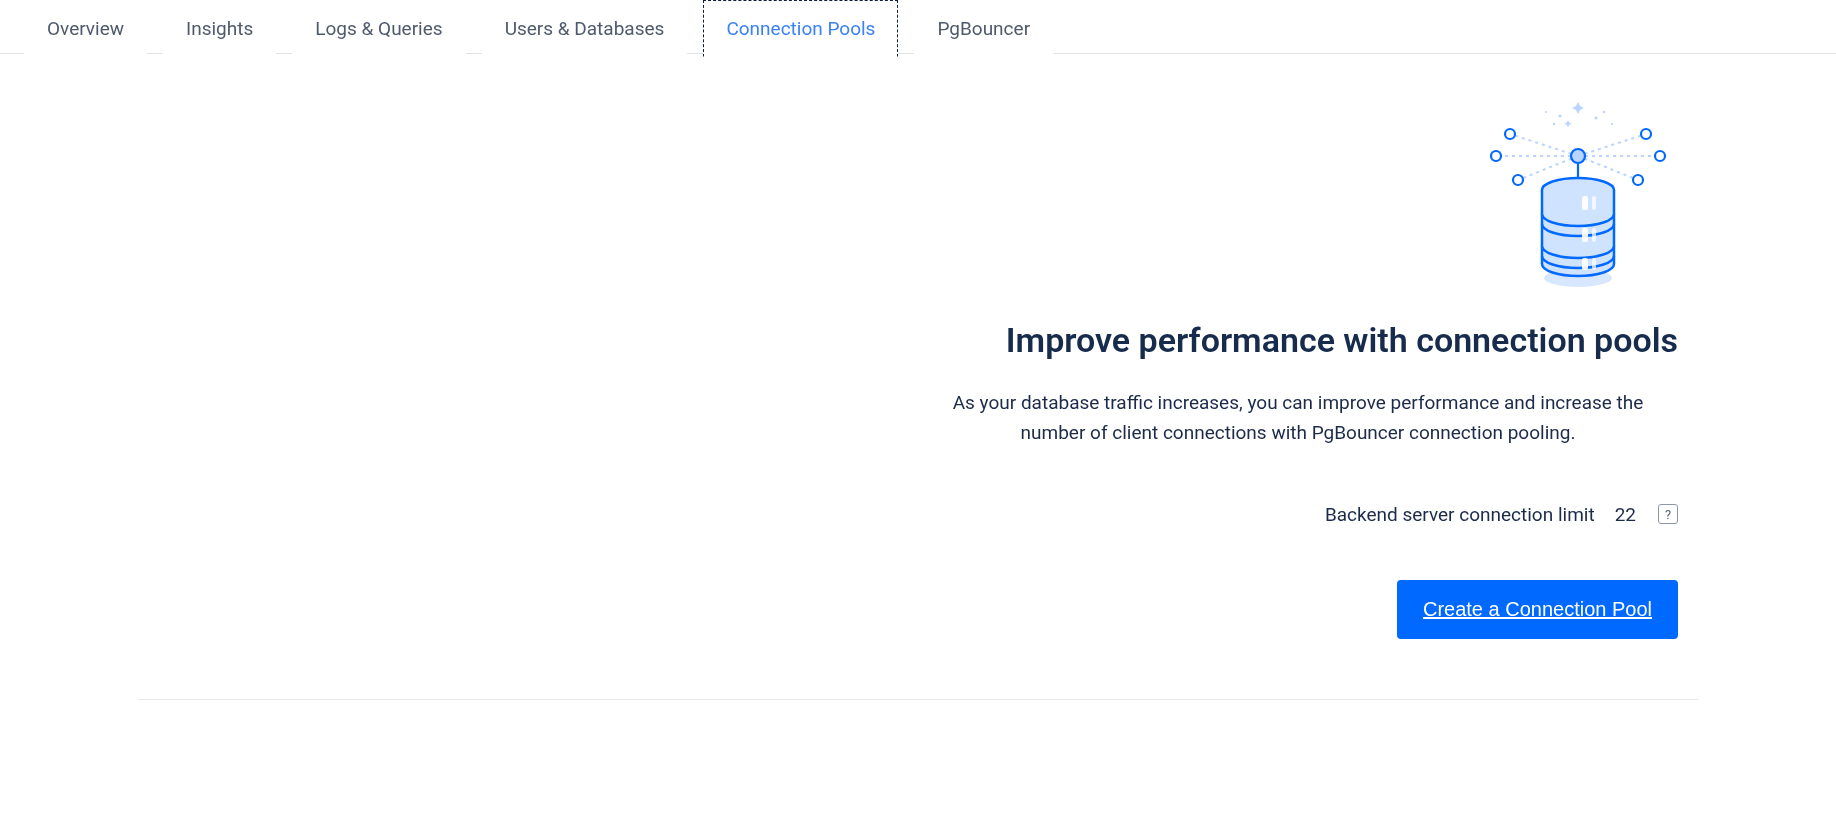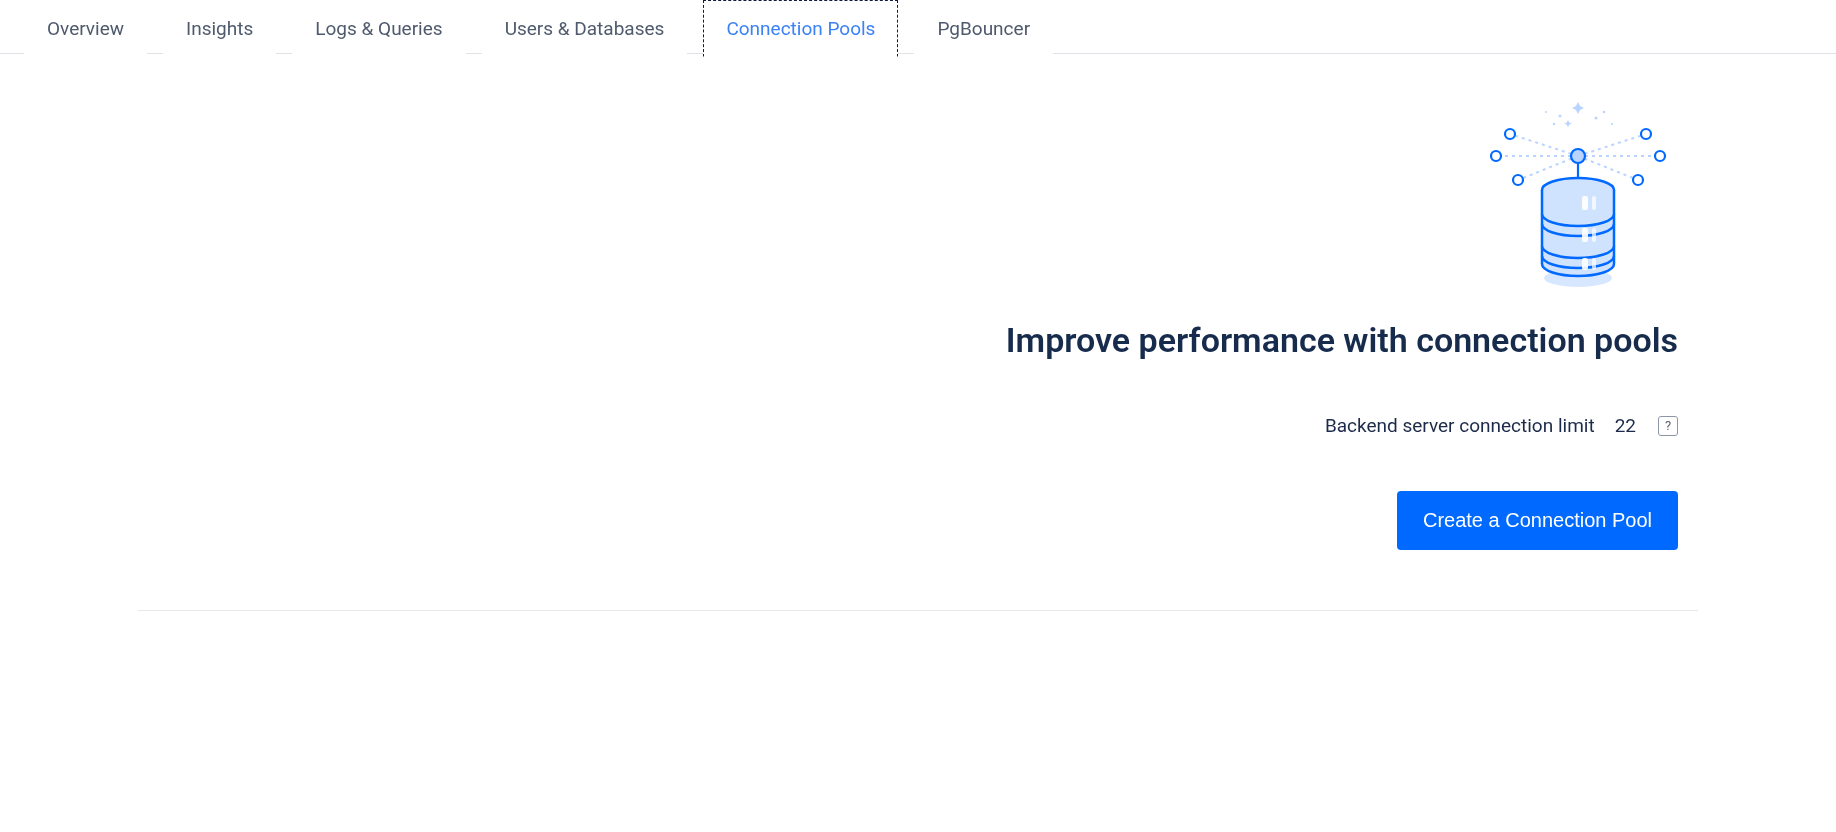--- a/index.html
+++ b/index.html
@@ -95,20 +95,21 @@
     .cta-button {
       margin-top: 54px;
       background: #0069ff;
       color: #ffffff;
       border: none;
       border-radius: 4px;
       font-size: 20px;
       font-weight: 500;
       padding: 18px 26px;
       cursor: pointer;
+      text-decoration: underline;
     }
   </style>
 </head>
 <body>
 
 <nav class="tabs">
   <div class="tab">Overview</div>
   <div class="tab">Insights</div>
   <div class="tab">Logs &amp; Queries</div>
   <div class="tab">Users &amp; Databases</div>
@@ -170,20 +171,21 @@
         <rect x="104" y="134" width="6" height="14" rx="2" fill="#ffffff" opacity="0.9"></rect>
         <rect x="114" y="134" width="4" height="14" rx="2" fill="#ffffff" opacity="0.7"></rect>
         <rect x="104" y="164" width="6" height="12" rx="2" fill="#ffffff" opacity="0.9"></rect>
         <rect x="114" y="164" width="4" height="12" rx="2" fill="#ffffff" opacity="0.7"></rect>
       </g>
     </svg>
   </div>
 
   <h1 class="heading">Improve performance with connection pools</h1>
 
+  <p class="description">As your database traffic increases, you can improve performance and increase the number of client connections with PgBouncer connection pooling.</p>
 
   <div class="limit-row">
     <span>Backend server connection limit</span>
     <span class="limit-value">22</span>
     <span class="help-box">?</span>
   </div>
 
   <button class="cta-button">Create a Connection Pool</button>
 
 </div>

